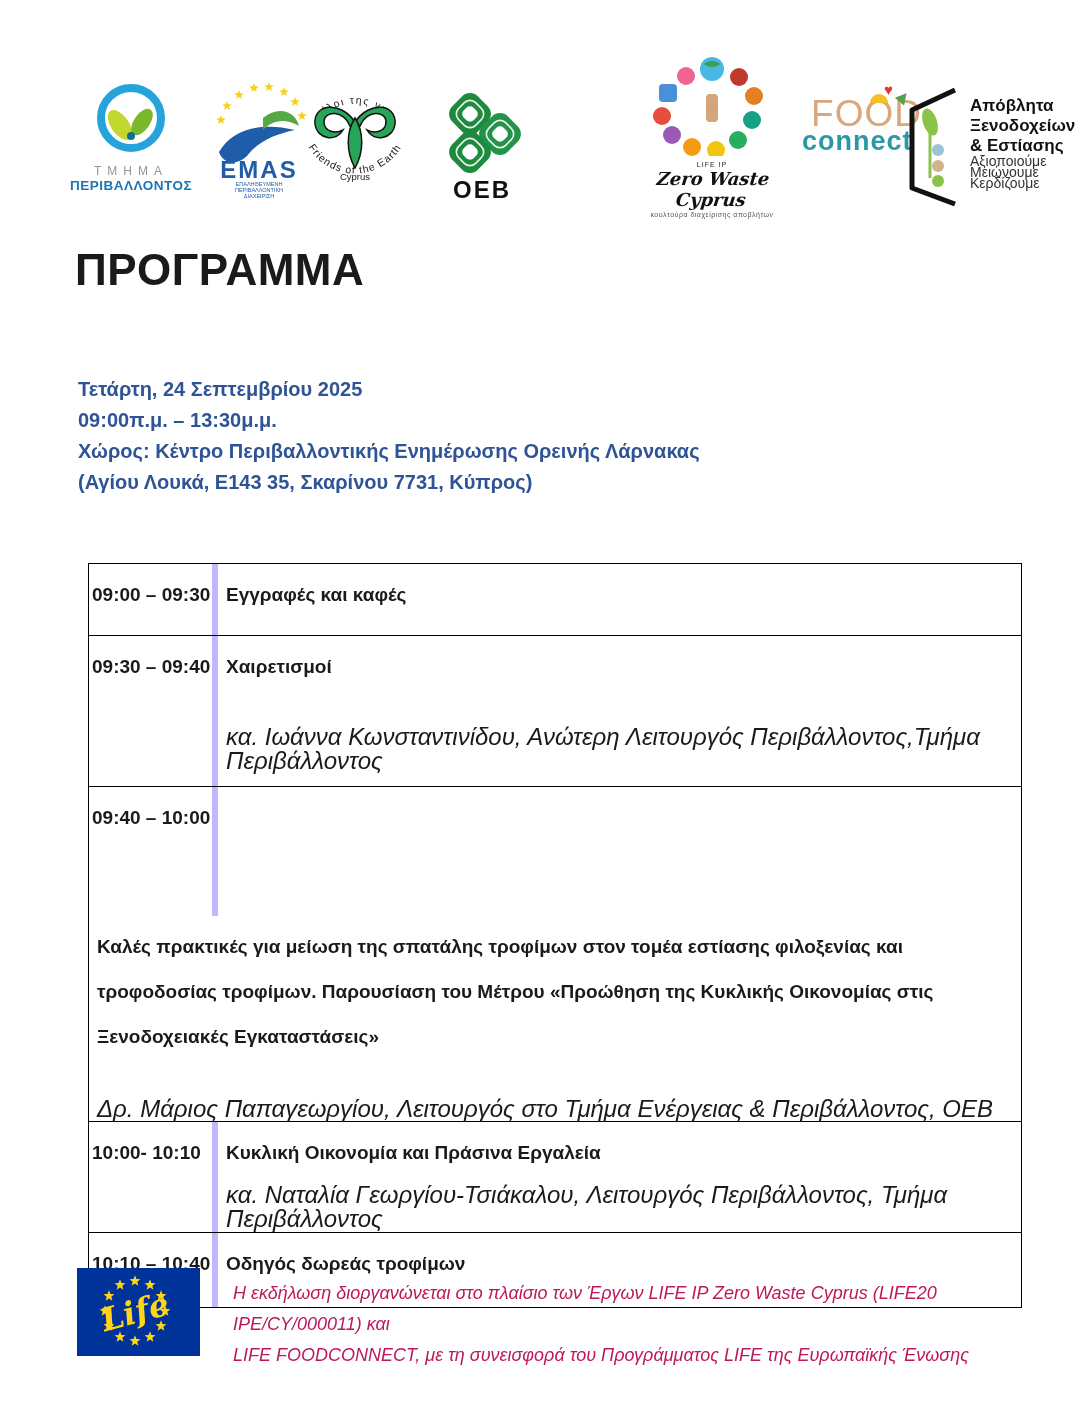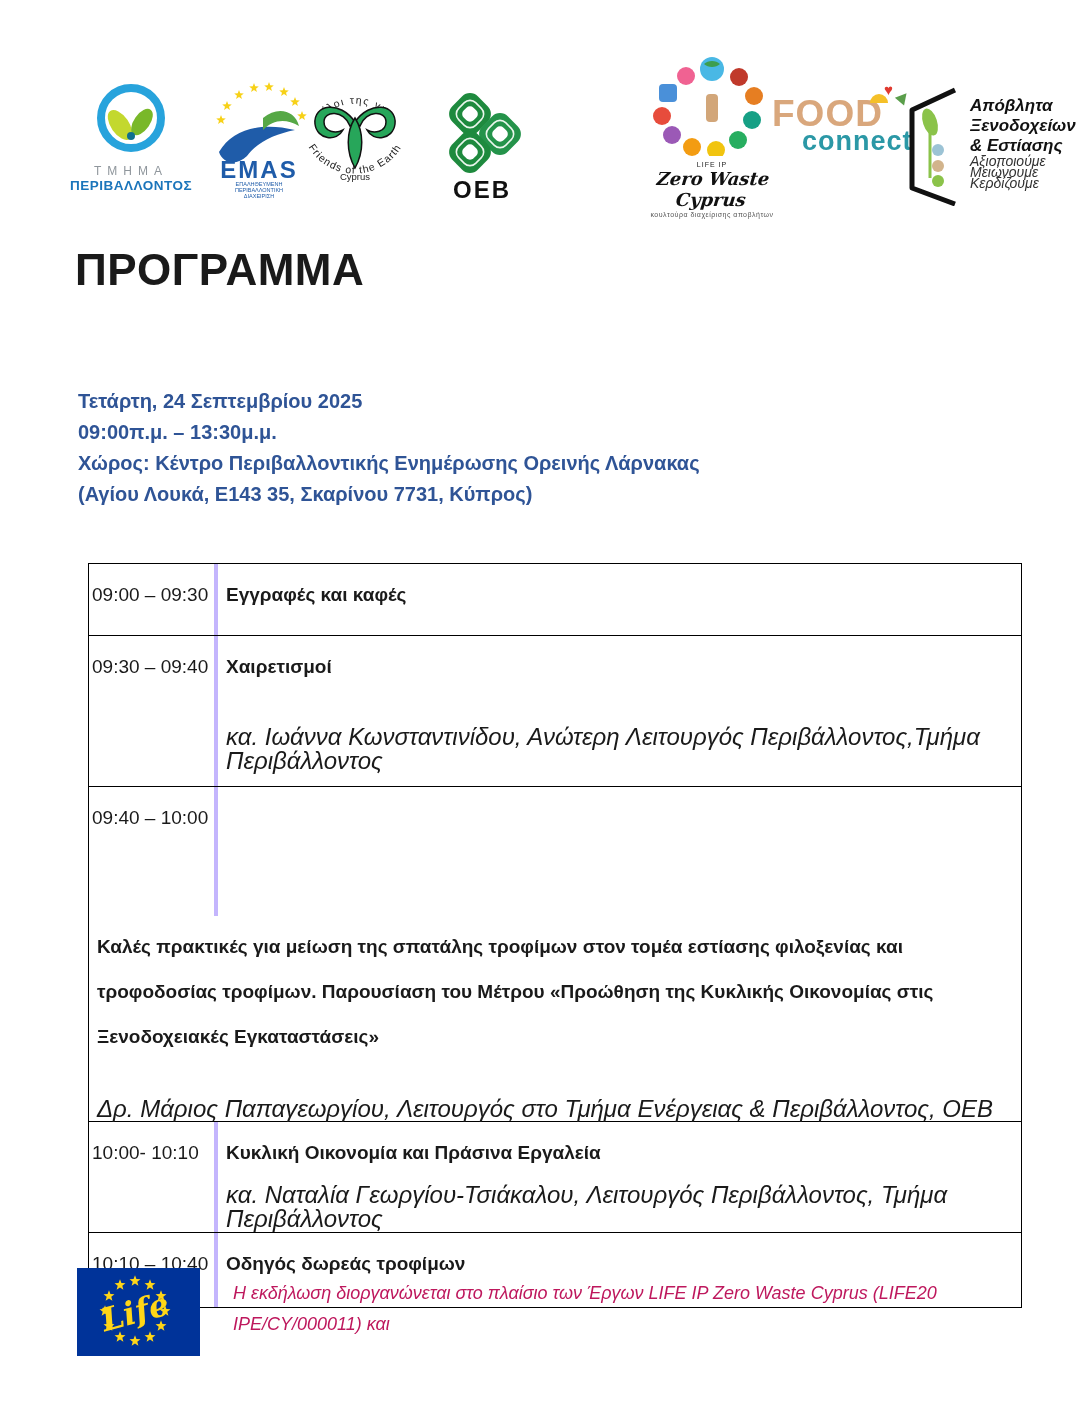--- a/index.html
+++ b/index.html
@@ -10,47 +10,47 @@
   }
   
   .logo { position:absolute; }
   .logo-caption { text-align:center; }
   .dept-cap1 { font-size:12px; letter-spacing:6px; color:#8f969c; margin-top:2px; }
   .dept-cap2 { font-size:13.5px; font-weight:700; color:#1b75bb; letter-spacing:.5px; }
   .zwc-tag   { font-size:7px; text-align:center; color:#222; letter-spacing:1px; margin-top:1px;}
   .zwc-script{ font-family:"DejaVu Serif", serif; font-style:italic; font-weight:700;
                font-size:18px; text-align:center; transform:skewX(-6deg); color:#111; margin-top:0px;}
   .zwc-sub   { font-size:7px; text-align:center; color:#555; margin-top:1px; letter-spacing:.5px;}
-  .food-word1{ font-size:37px; font-weight:700; color:#d9a77c; letter-spacing:1px; line-height:36px;}
+  .food-word1{ font-size:37px; font-weight:400; color:#d9a77c; letter-spacing:1px; line-height:36px;text-align:right;}
   .food-word2{ font-size:27px; font-weight:700; color:#2b98a6; letter-spacing:1px; margin:-6px 0 0 30px;}
   .food-fruits{ position:absolute; left:98px; top:-10px; width:40px; height:20px;}
   .fruit-lemon{ position:absolute; left:0; top:8px; width:18px; height:9px; background:#f5c028; border-radius:9px 9px 0 0;}
   .fruit-apple{ position:absolute; left:14px; top:-4px; color:#e03a2f; font-size:15px; line-height:15px;}
   .fruit-leaf { position:absolute; left:27px; top:6px; width:0; height:0; border-left:6px solid transparent;
                 border-right:6px solid transparent; border-bottom:11px solid #5a9e4b; transform:rotate(40deg);}
   .hotel { display:flex; gap:8px; }
-  .hotel-lines { padding-top:12px;font-style:italic; }
+  .hotel-lines { padding-top:12px; }
   .hotel-l { font-size:17px; font-weight:700; color:#111; line-height:20px; }
   .hotel-s { font-size:14px; color:#333; line-height:11px; }
   .hotel-s:first-of-type { margin-top:4px; }
   
   .doc-title { position:absolute; left:75px; top:216px; font-size:44px; font-weight:700; letter-spacing:.5px; }
   .doc-subtitle { position:absolute; left:78px; top:274px; font-size:20px; font-weight:700;
                   font-style:italic; line-height:30px; }
-  .event-info { position:absolute; left:78px; top:386px; font-size:20px; font-weight:700;
+  .event-info { position:absolute; left:78px; top:374px; font-size:20px; font-weight:700;
                 color:#2F5496; line-height:31px; }
   
   .schedule { position:absolute; left:88px; top:563px; width:934px;
               border:1px solid #000; box-sizing:border-box; }
   .s-row { display:flex; border-top:1px solid #000; box-sizing:border-box; }
   .s-row:first-child { border-top:none; }
   .r1 { min-height:71px; } .r2 { min-height:151px; } .r3 { min-height:237px;flex-direction:column; }
   .r4 { min-height:111px; } .r5 { min-height:75px; }
-  .s-time { width:129px; flex:0 0 129px; border-right:4px solid #c4b5fd; box-sizing:border-box;
-            padding:8px 1px 0 3px; font-weight:400; font-size:19px; line-height:45px; }
+  .s-time { width:129px; flex:0 0 129px; border-right:6px solid #c4b5fd; box-sizing:border-box;
+            padding:8px 1px 0 3px; font-weight:700; font-size:19px; line-height:45px; }
   .s-body { flex:1; padding:8px 12px 0 8px; box-sizing:border-box; }
   .s-title { font-weight:700; font-size:19px; line-height:45px; margin:0; }
   .s-speaker { font-style:italic; font-size:24px; line-height:24px; margin:0; font-weight:400; }
   .r2 .s-speaker { margin-top:36px; }
   .r3 .s-speaker { margin-top:38px; }
   .r4 .s-speaker { margin-top:8px; }
   
   .life-logo { position:absolute; left:77px; top:1268px; }
   .footer-text { position:absolute; left:233px; top:1278px; width:810px;
                  font-size:18px; font-style:italic; line-height:31px; color:#be185d; }
@@ -263,15 +263,16 @@
         <use href="#star" transform="translate(28,43) scale(1.15)"></use>
         <use href="#star" transform="translate(32,28) scale(1.15)"></use>
         <use href="#star" transform="translate(43,17) scale(1.15)"></use>
       </g>
       <text x="58" y="55" text-anchor="middle" font-size="32" fill="#ffd617" font-family="DejaVu Serif, serif" font-style="italic" font-weight="bold" transform="rotate(-15 58 44)">Life</text>
     </svg>
   </div>
 
   <div class="footer-text">
     <div>Η εκδήλωση διοργανώνεται στο πλαίσιο των Έργων LIFE IP Zero Waste Cyprus (LIFE20 IPE/CY/000011) και</div>
+    <div>LIFE FOODCONNECT, με τη συνεισφορά του Προγράμματος LIFE της Ευρωπαϊκής Ένωσης</div>
   </div>
 
 </div>
 
 </body></html>

